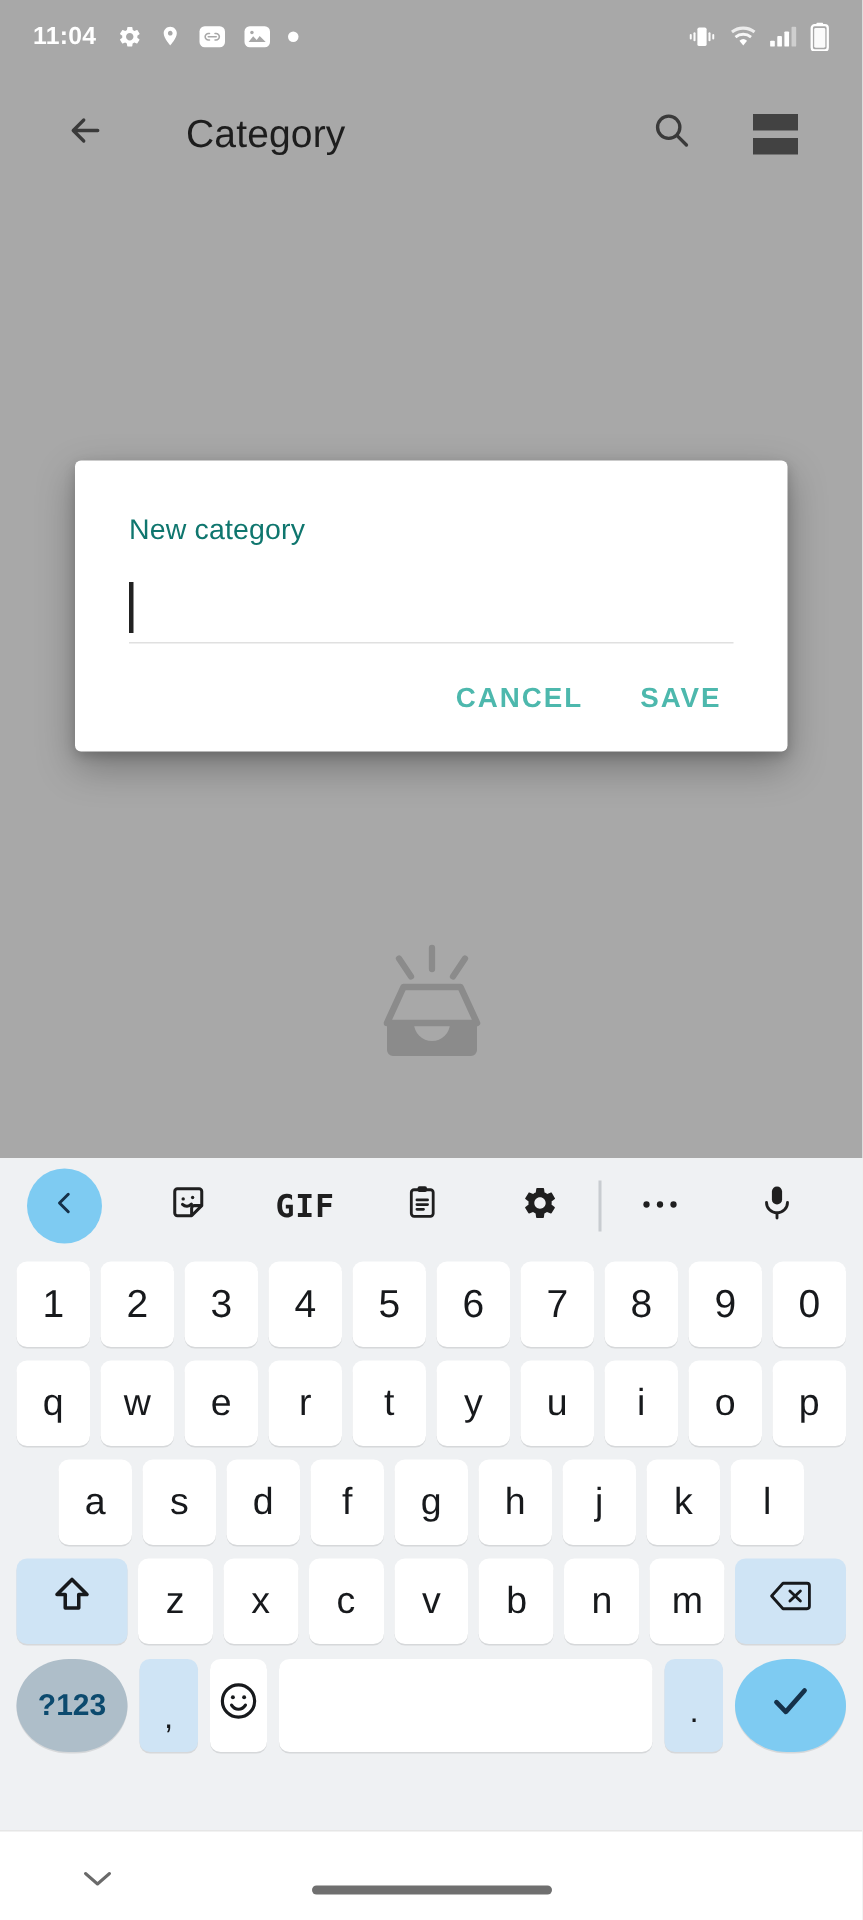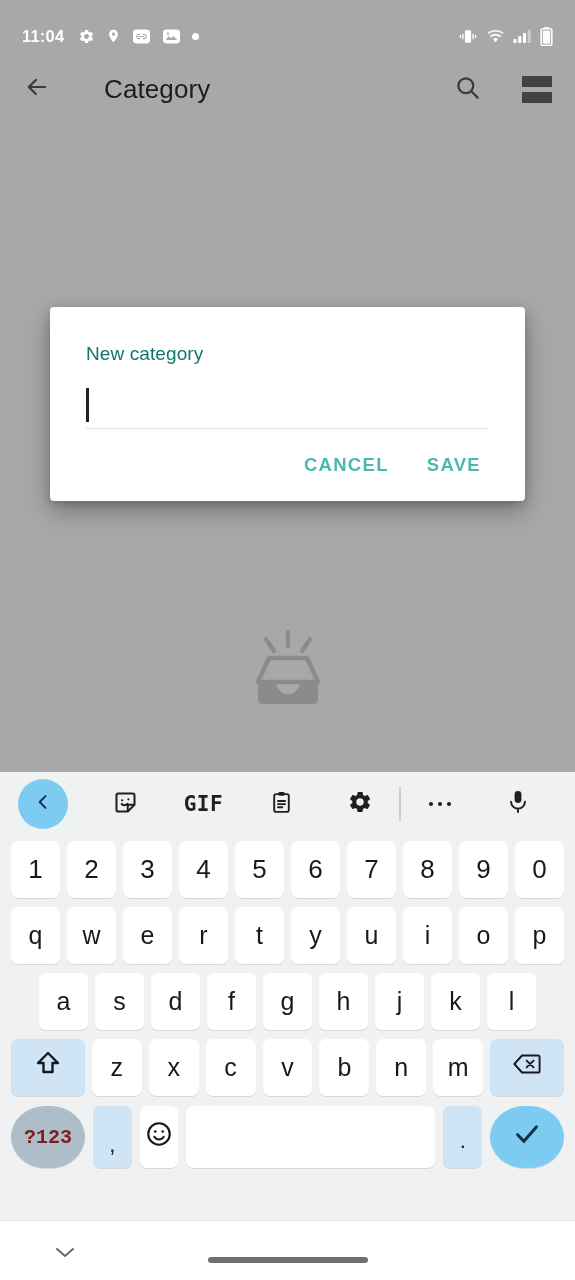--- a/index.html
+++ b/index.html
@@ -21,40 +21,39 @@
     width:575px; height:772px;
     background:#a8a8a8;
   }
 
   
   .status-bar {
     position:absolute; left:0; top:0;
     width:575px; height:48px;
     display:flex; align-items:center;
     padding:0 22px;
-    margin-top:12px;
   }
   .sb-left { display:flex; align-items:center; gap:11px; }
   .sb-time {
     color:#ffffff; font-size:16.5px; font-weight:600;
     letter-spacing:0.2px; margin-right:3px;
   }
   .sb-right {
     margin-left:auto; display:flex; align-items:center; gap:8px;
   }
   .sb-ico { display:flex; align-items:center; justify-content:center; }
   .sb-ico svg { display:block; }
   .sb-dot { width:7px; height:7px; border-radius:50%; background:#ffffff; }
 
   
   .app-bar {
     position:absolute; left:0; top:48px;
     width:575px; height:82px;
     display:flex; align-items:center;
-    padding:0 18px;
+    padding:0 38px;
   }
   .ab-back {
     width:46px; height:46px;
     display:flex; align-items:center; justify-content:center;
     margin-left:-4px;
   }
   .ab-title {
     font-size:26px; color:#1d1d1d; font-weight:500;
     margin-left:44px; letter-spacing:0.1px;
   }
@@ -176,25 +175,24 @@
     flex:0.62;
     font-size:22px;
   }
   .key.sym-dot { align-items:flex-end; padding-bottom:14px; }
   .key.sym-comma { align-items:flex-end; padding-bottom:10px; }
   .key.emoji { flex:0.62; }
   .key.space { flex:4.0; }
   .key.numpad {
     background:#aebec9;
     font-size:20px; font-weight:600;
-    color:#7f1d1d;
+    color:#0c4a6e;
     flex:0 0 auto;
     width:74px; height:66px;
     border-radius:37px/33px;
-    font-family:Liberation Mono, monospace;
   }
   .key.enter {
     background:#7ecbf2;
     flex:0 0 auto;
     width:74px; height:66px;
     border-radius:37px/33px;
   }
   .kb-row.bottom { height:74px; gap:8px; }
   .kb-row.bottom .key { height:62px; }
 

